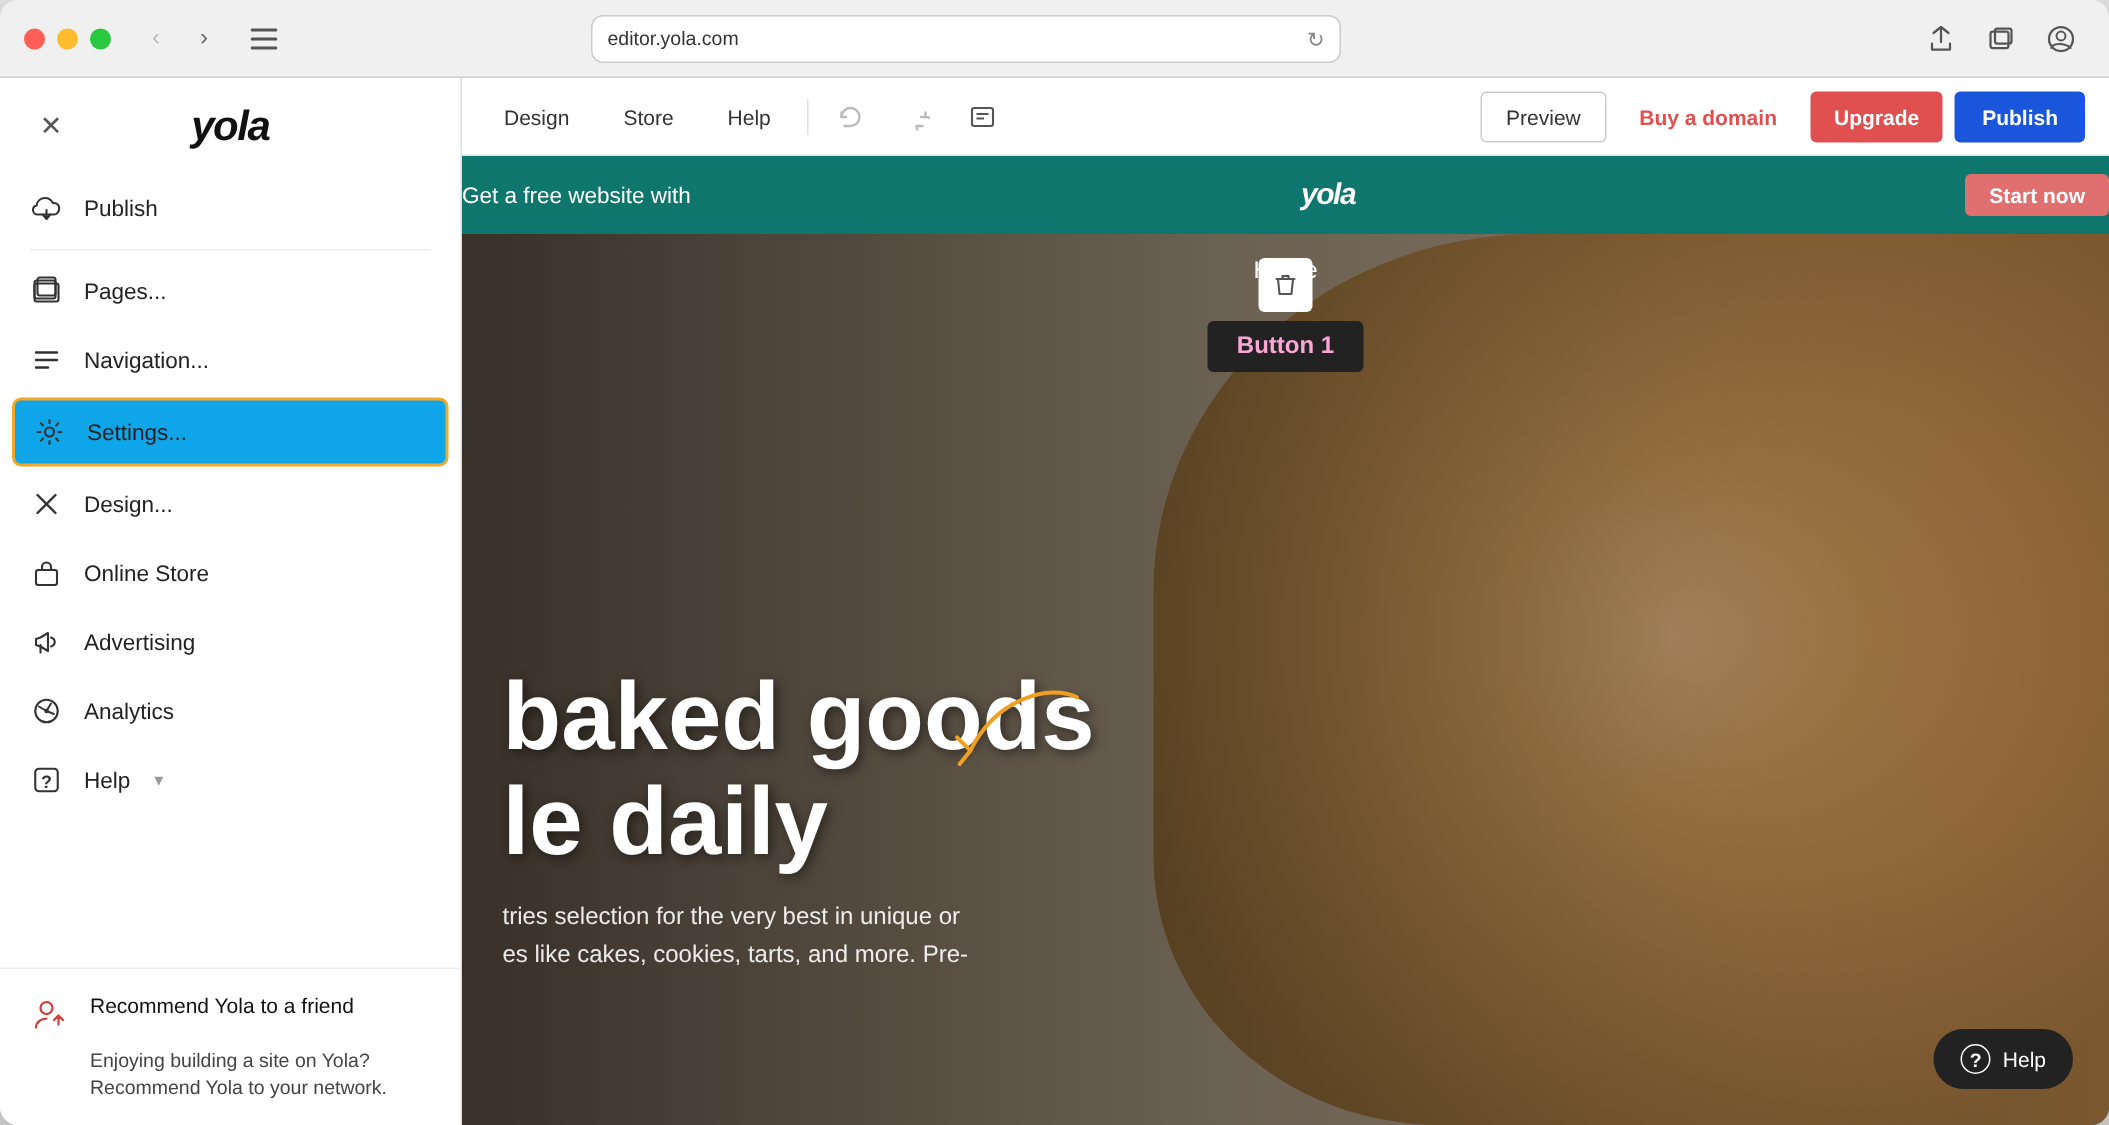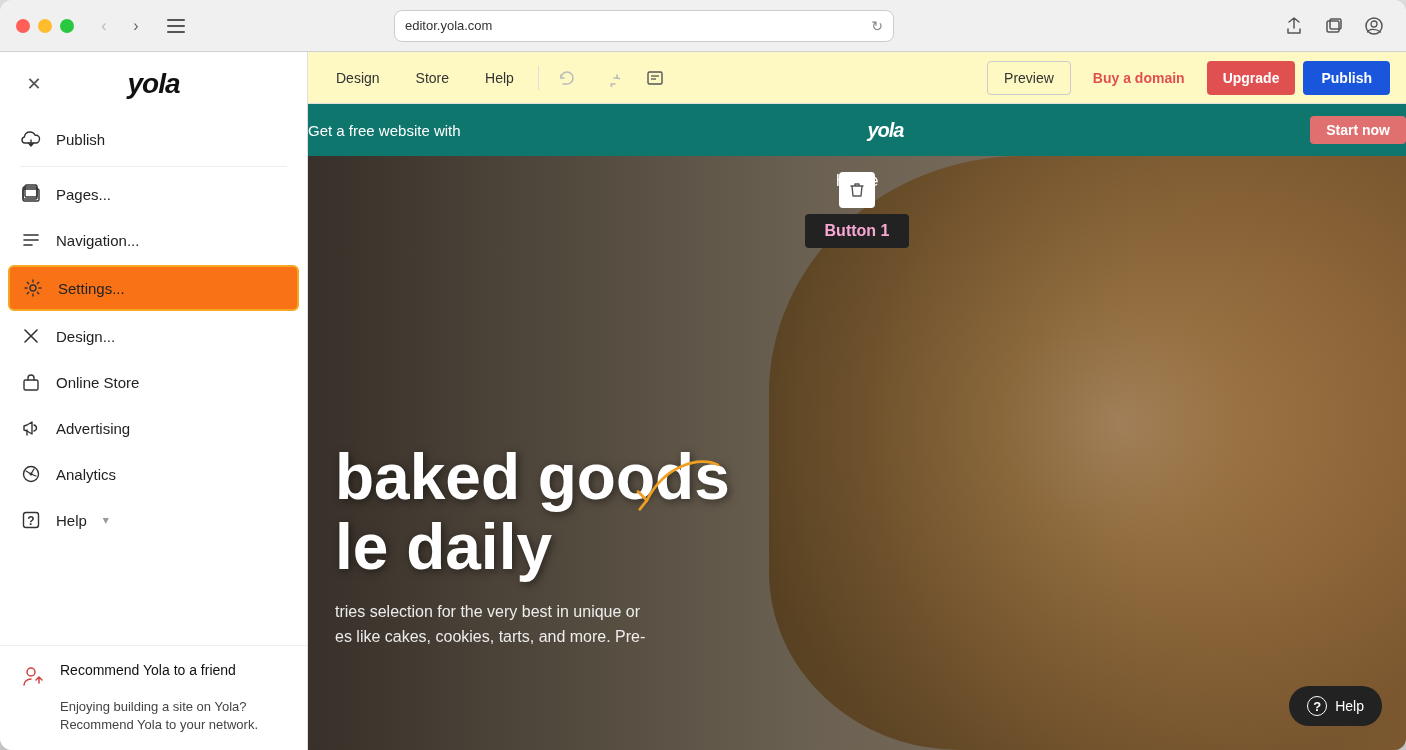--- a/index.html
+++ b/index.html
@@ -182,21 +182,21 @@
       gap: 14px;
       border-radius: 0;
       transition: background 0.1s;
     }
 
     .menu-item.settings-highlighted {
       border: 2.5px solid #f5a623;
       border-radius: 6px;
       margin: 2px 8px;
       padding: 10px 12px;
-      background: #f97316;
+      background: #0ea5e9;
     }
 
     .menu-item-icon {
       width: 22px;
       height: 22px;
       display: flex;
       align-items: center;
       justify-content: center;
       flex-shrink: 0;
       font-size: 18px;
@@ -253,21 +253,21 @@
     .editor-area {
       flex: 1;
       display: flex;
       flex-direction: column;
       overflow: hidden;
     }
 
     
     .editor-toolbar {
       height: 52px;
-      background: #fef9c3;
+      background: #ffffff;
       border-bottom: 1px solid #e0e0e0;
       display: flex;
       align-items: center;
       padding: 0 16px;
       gap: 12px;
       flex-shrink: 0;
     }
 
     .toolbar-btn {
       height: 32px;

